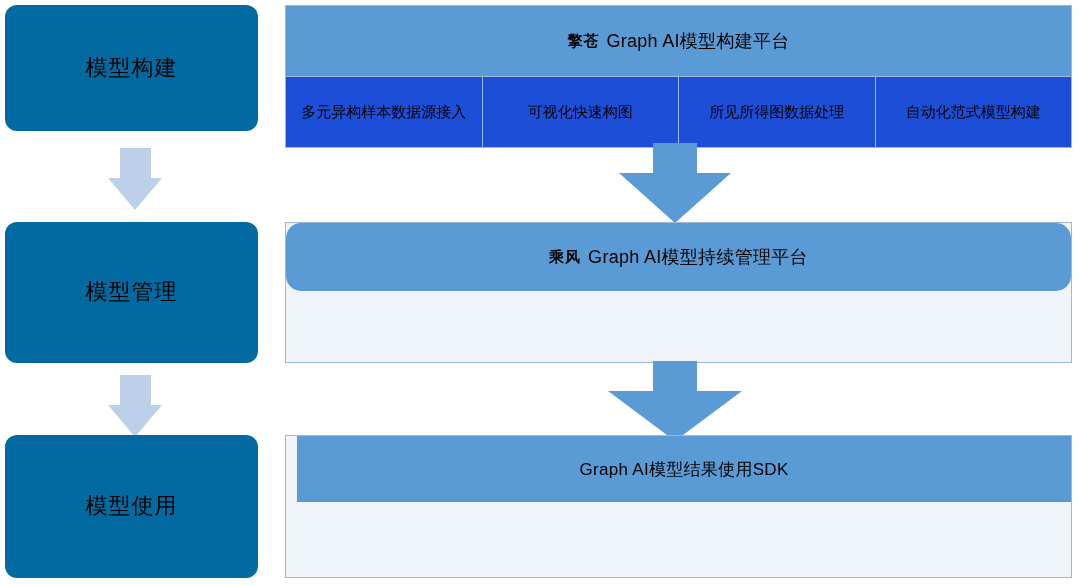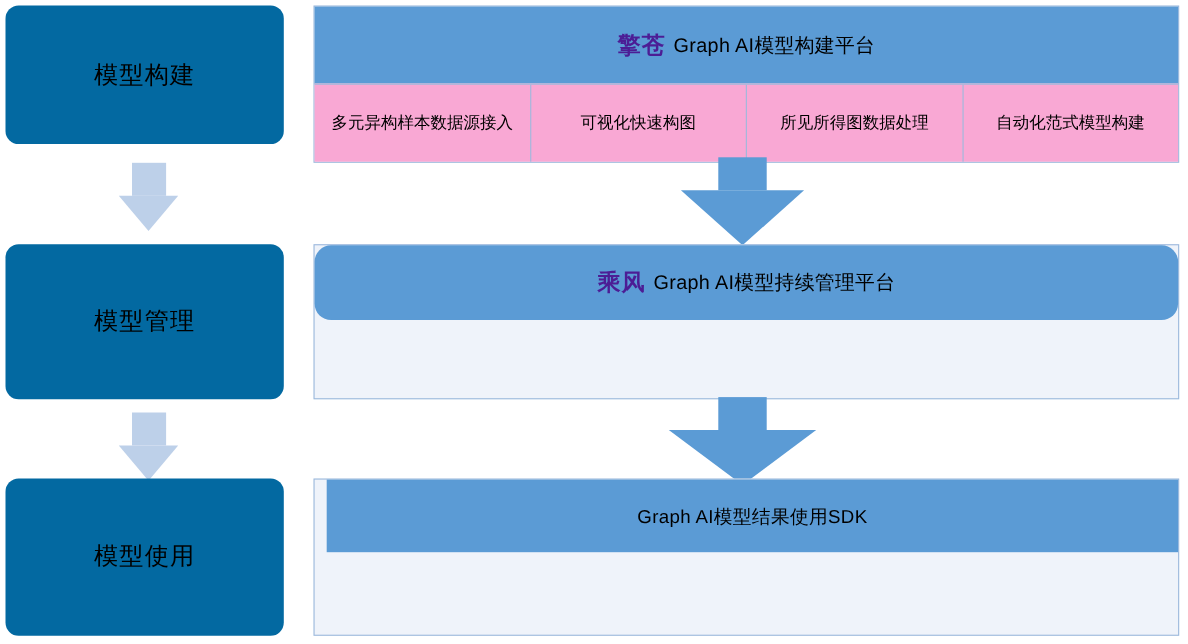--- a/index.html
+++ b/index.html
@@ -84,39 +84,39 @@
     background: #5B9BD5;
     display: flex;
     align-items: center;
     justify-content: center;
     box-sizing: border-box;
   }
   #panel-1 .panel-header { height: 68px; border-radius: 15px; }
   #panel-2 .panel-header { height: 66px; }
 
   .header-brand {
-    font-size: 21px;
+    font-size: 15px;
     font-weight: bold;
-    color: #4c1d95;
+    color: #000000;
     margin-right: 7px;
     letter-spacing: 1px;
   }
   .header-sub {
     font-size: 18px;
     color: #000000;
     letter-spacing: 0.3px;
     white-space: nowrap;
   }
   .header-sub.solo { font-size: 17px; }
 
   .panel-cells {
     display: flex;
     height: calc(100% - 70px);
     box-sizing: border-box;
-    background: #f9a8d4;
+    background: #1d4ed8;
     border-top: 1px solid #9CB9DC;
   }
   #panel-1 .panel-cells { height: calc(100% - 68px); }
   #panel-2 .panel-cells { height: calc(100% - 66px); }
 
   .cell {
     flex: 1 1 0;
     display: flex;
     align-items: center;
     justify-content: center;

